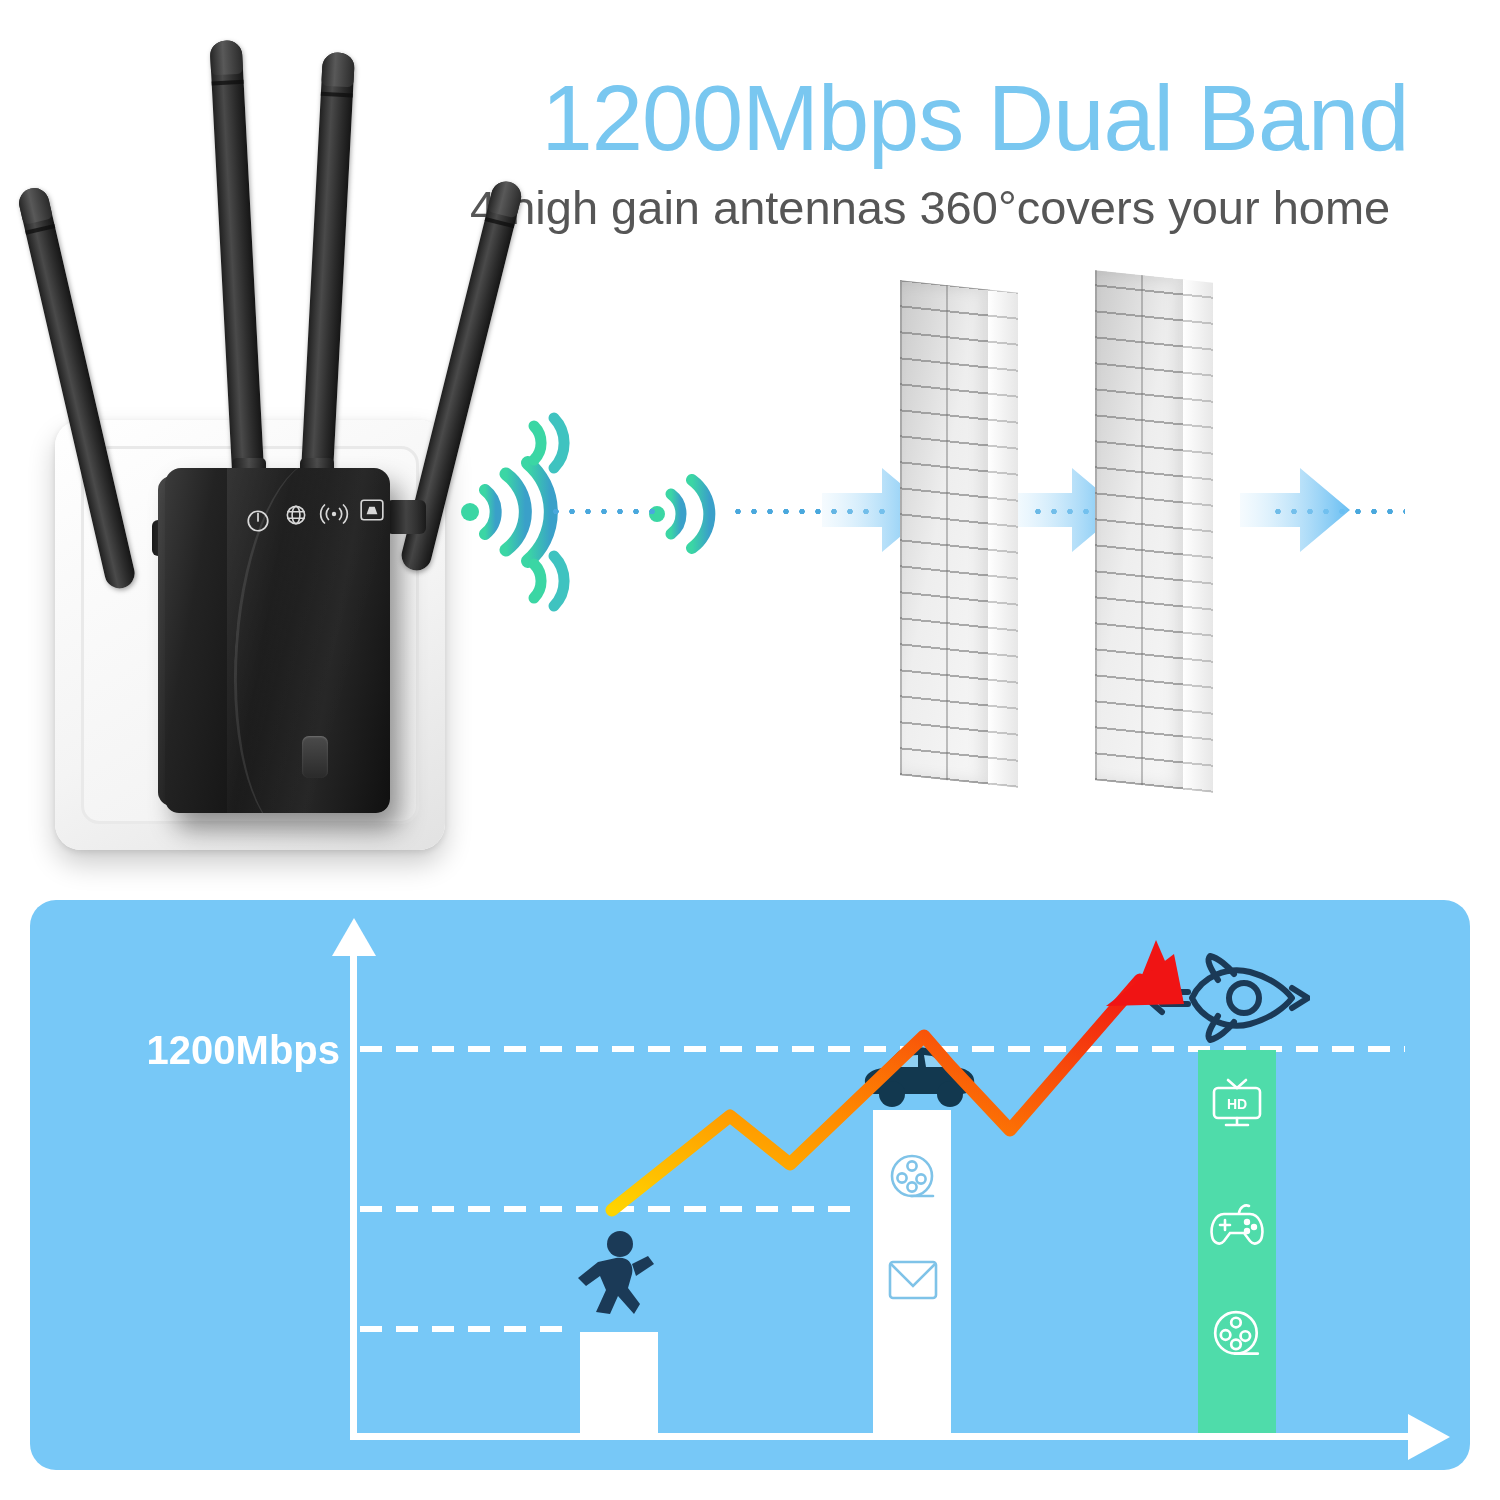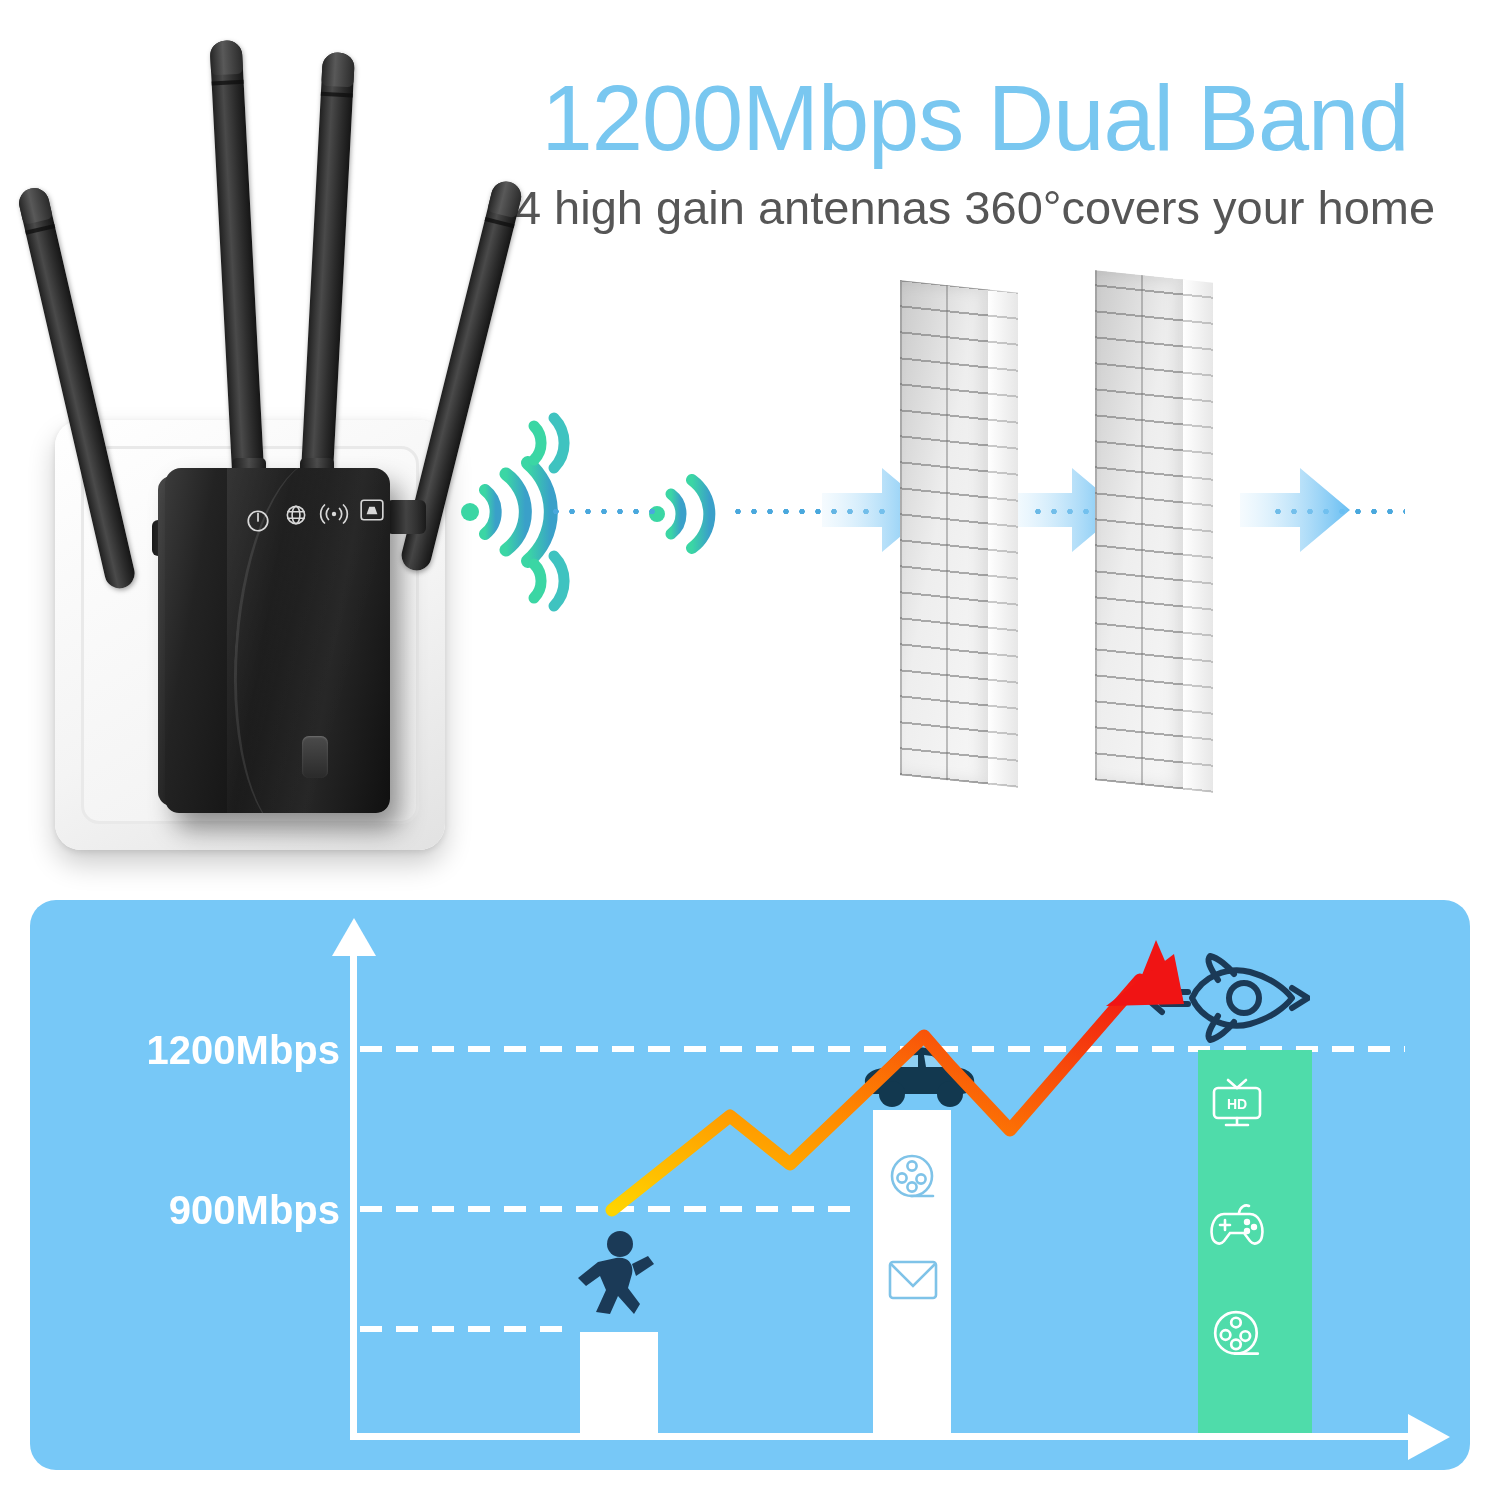--- a/index.html
+++ b/index.html
@@ -17,21 +17,20 @@
     position:absolute;left:470px;top:72px;width:1010px;
     text-align:center;
     font-size:92px;font-weight:normal;
     letter-spacing:-1px;
     color:#79c7f0;
     line-height:1;
     white-space:nowrap;
   }
   .subhead{
     position:absolute;left:470px;top:182px;width:1010px;
-    text-align:center;
     font-size:47px;
     color:#565656;
     line-height:1.1;
     white-space:nowrap;
   }
 
   
   .outlet{
     position:absolute;left:55px;top:420px;width:390px;height:430px;
     background:linear-gradient(150deg,#ffffff 0%,#f4f4f4 55%,#e2e2e2 100%);
@@ -325,21 +324,20 @@
     </div>
 
     <div class="yaxis" style="left:320px;top:533px;width:1070px;height:7px;"></div>
     <div style="position:absolute;left:1378px;top:512px;">
       <svg width="44" height="50" viewBox="0 0 44 50">
           <path d="M0 2 L42 25 L0 48 Z" fill="#ffffff"></path>
         </svg>
     </div>
 
     <div class="axis-label" style="left:60px;top:128px;width:250px;">1200Mbps</div>
-    <div class="axis-label" style="left:60px;top:288px;width:250px;">900Mbps</div>
 
     <div class="gridline" style="left:330px;top:146px;width:1045px;"></div>
     <div class="gridline" style="left:330px;top:306px;width:500px;"></div>
     <div class="gridline" style="left:330px;top:426px;width:210px;"></div>
 
     <div class="bar bar-white" style="left:550px;top:432px;width:78px;height:101px;"></div>
     <div class="bar bar-white" style="left:843px;top:210px;width:78px;height:323px;">
       <div class="ficon" style="left:14px;top:42px;">
         <svg width="52" height="52" viewBox="0 0 52 52" fill="none" stroke="#7fc3e8" stroke-width="2.6">
           <circle cx="25" cy="24" r="20"></circle>
@@ -350,21 +348,21 @@
           <path d="M24 44 H46" stroke-linecap="round"></path>
         </svg>
       </div>
       <div class="ficon" style="left:14px;top:148px;">
         <svg width="52" height="44" viewBox="0 0 52 44" fill="none" stroke="#7fc3e8" stroke-width="2.6">
           <rect x="3" y="4" width="46" height="36" rx="3"></rect>
           <path d="M4 6 L26 28 L48 6"></path>
         </svg>
       </div>
     </div>
-    <div class="bar bar-green" style="left:1168px;top:150px;width:78px;height:383px;padding-left:36px;">
+    <div class="bar bar-green" style="left:1168px;top:150px;width:78px;height:383px;">
       <div class="ficon" style="left:11px;top:28px;">
         <svg width="56" height="52" viewBox="0 0 56 52" fill="none" stroke="#ffffff" stroke-width="2.6">
           <rect x="5" y="10" width="46" height="30" rx="4"></rect>
           <path d="M19 2 L28 10 L37 2" stroke-linecap="round"></path>
           <path d="M28 40 V46 M17 47 H39" stroke-linecap="round"></path>
           <text x="28" y="31" font-size="14" font-family="Liberation Sans, sans-serif" fill="#ffffff" stroke="none" text-anchor="middle" font-weight="bold">HD</text>
         </svg>
       </div>
       <div class="ficon" style="left:9px;top:150px;">
         <svg width="60" height="52" viewBox="0 0 60 52" fill="none" stroke="#ffffff" stroke-width="2.6">

